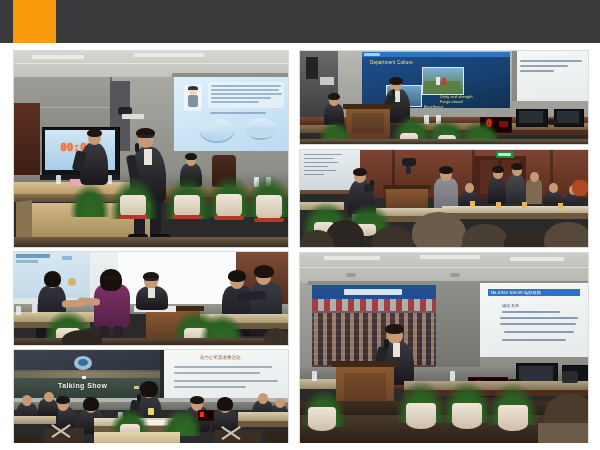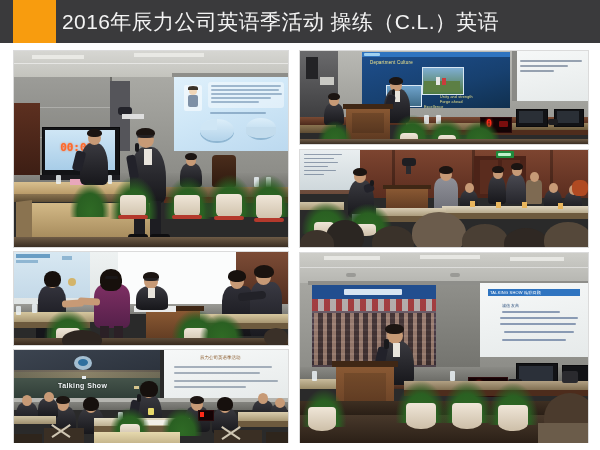--- a/index.html
+++ b/index.html
@@ -152,21 +152,20 @@
     background: #ffffff;
   }
 </style>
 </head>
 <body>
 
 <div id="page">
 
   <div class="header-bar">
     <div class="header-accent"></div>
-    <div class="header-title">2016年辰力公司英语季活动 操练（C.L.）英语</div>
   </div>
 
   <div class="photo" style="left:14px; top:51px; width:274px; height:196px;">
     <div class="scene">
 
       <div class="L ceiling" style="left:0;top:0;width:274px;height:26px;"></div>
       <div class="L" style="left:0;top:12px;width:274px;height:1px;background:rgba(255,255,255,.5);"></div>
       <div class="L" style="left:18px;top:4px;width:52px;height:4px;background:#e9e9e5;"></div>
       <div class="L" style="left:120px;top:2px;width:70px;height:4px;background:#e9e9e5;"></div>
 

